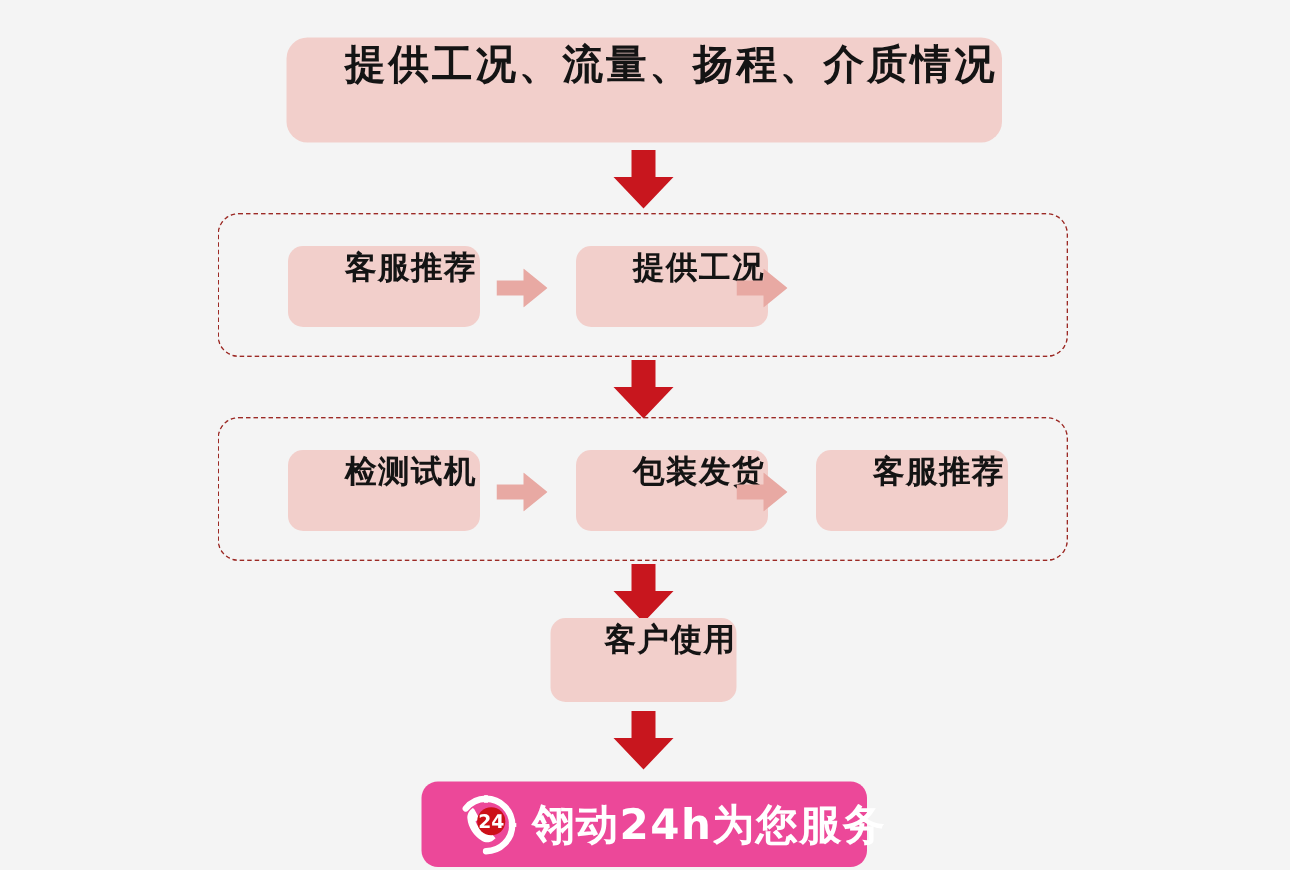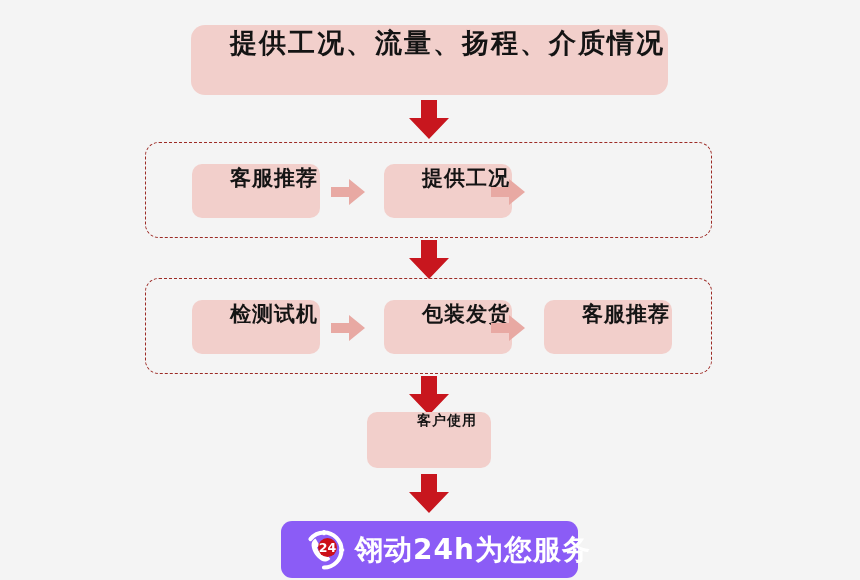--- a/index.html
+++ b/index.html
@@ -105,31 +105,31 @@
   .v-arrow-2 { top: 240px; }
   .v-arrow-3 { top: 376px; }
   .v-arrow-4 { top: 474px; }
 
   
   .customer-box {
     left: 367px;
     top: 412px;
     width: 124px;
     height: 56px;
-    font-size: 14px;
+    font-size: 21px;
   }
 
   
   .service-banner {
     position: absolute;
     left: 281px;
     top: 521px;
     width: 297px;
     height: 57px;
-    background: #8b5cf6;
+    background: #ec4899;
     border-radius: 11px;
     display: flex;
     align-items: center;
     box-sizing: border-box;
     padding-left: 22px;
   }
   .phone-24-icon {
     width: 42px;
     height: 42px;
     flex: 0 0 auto;

